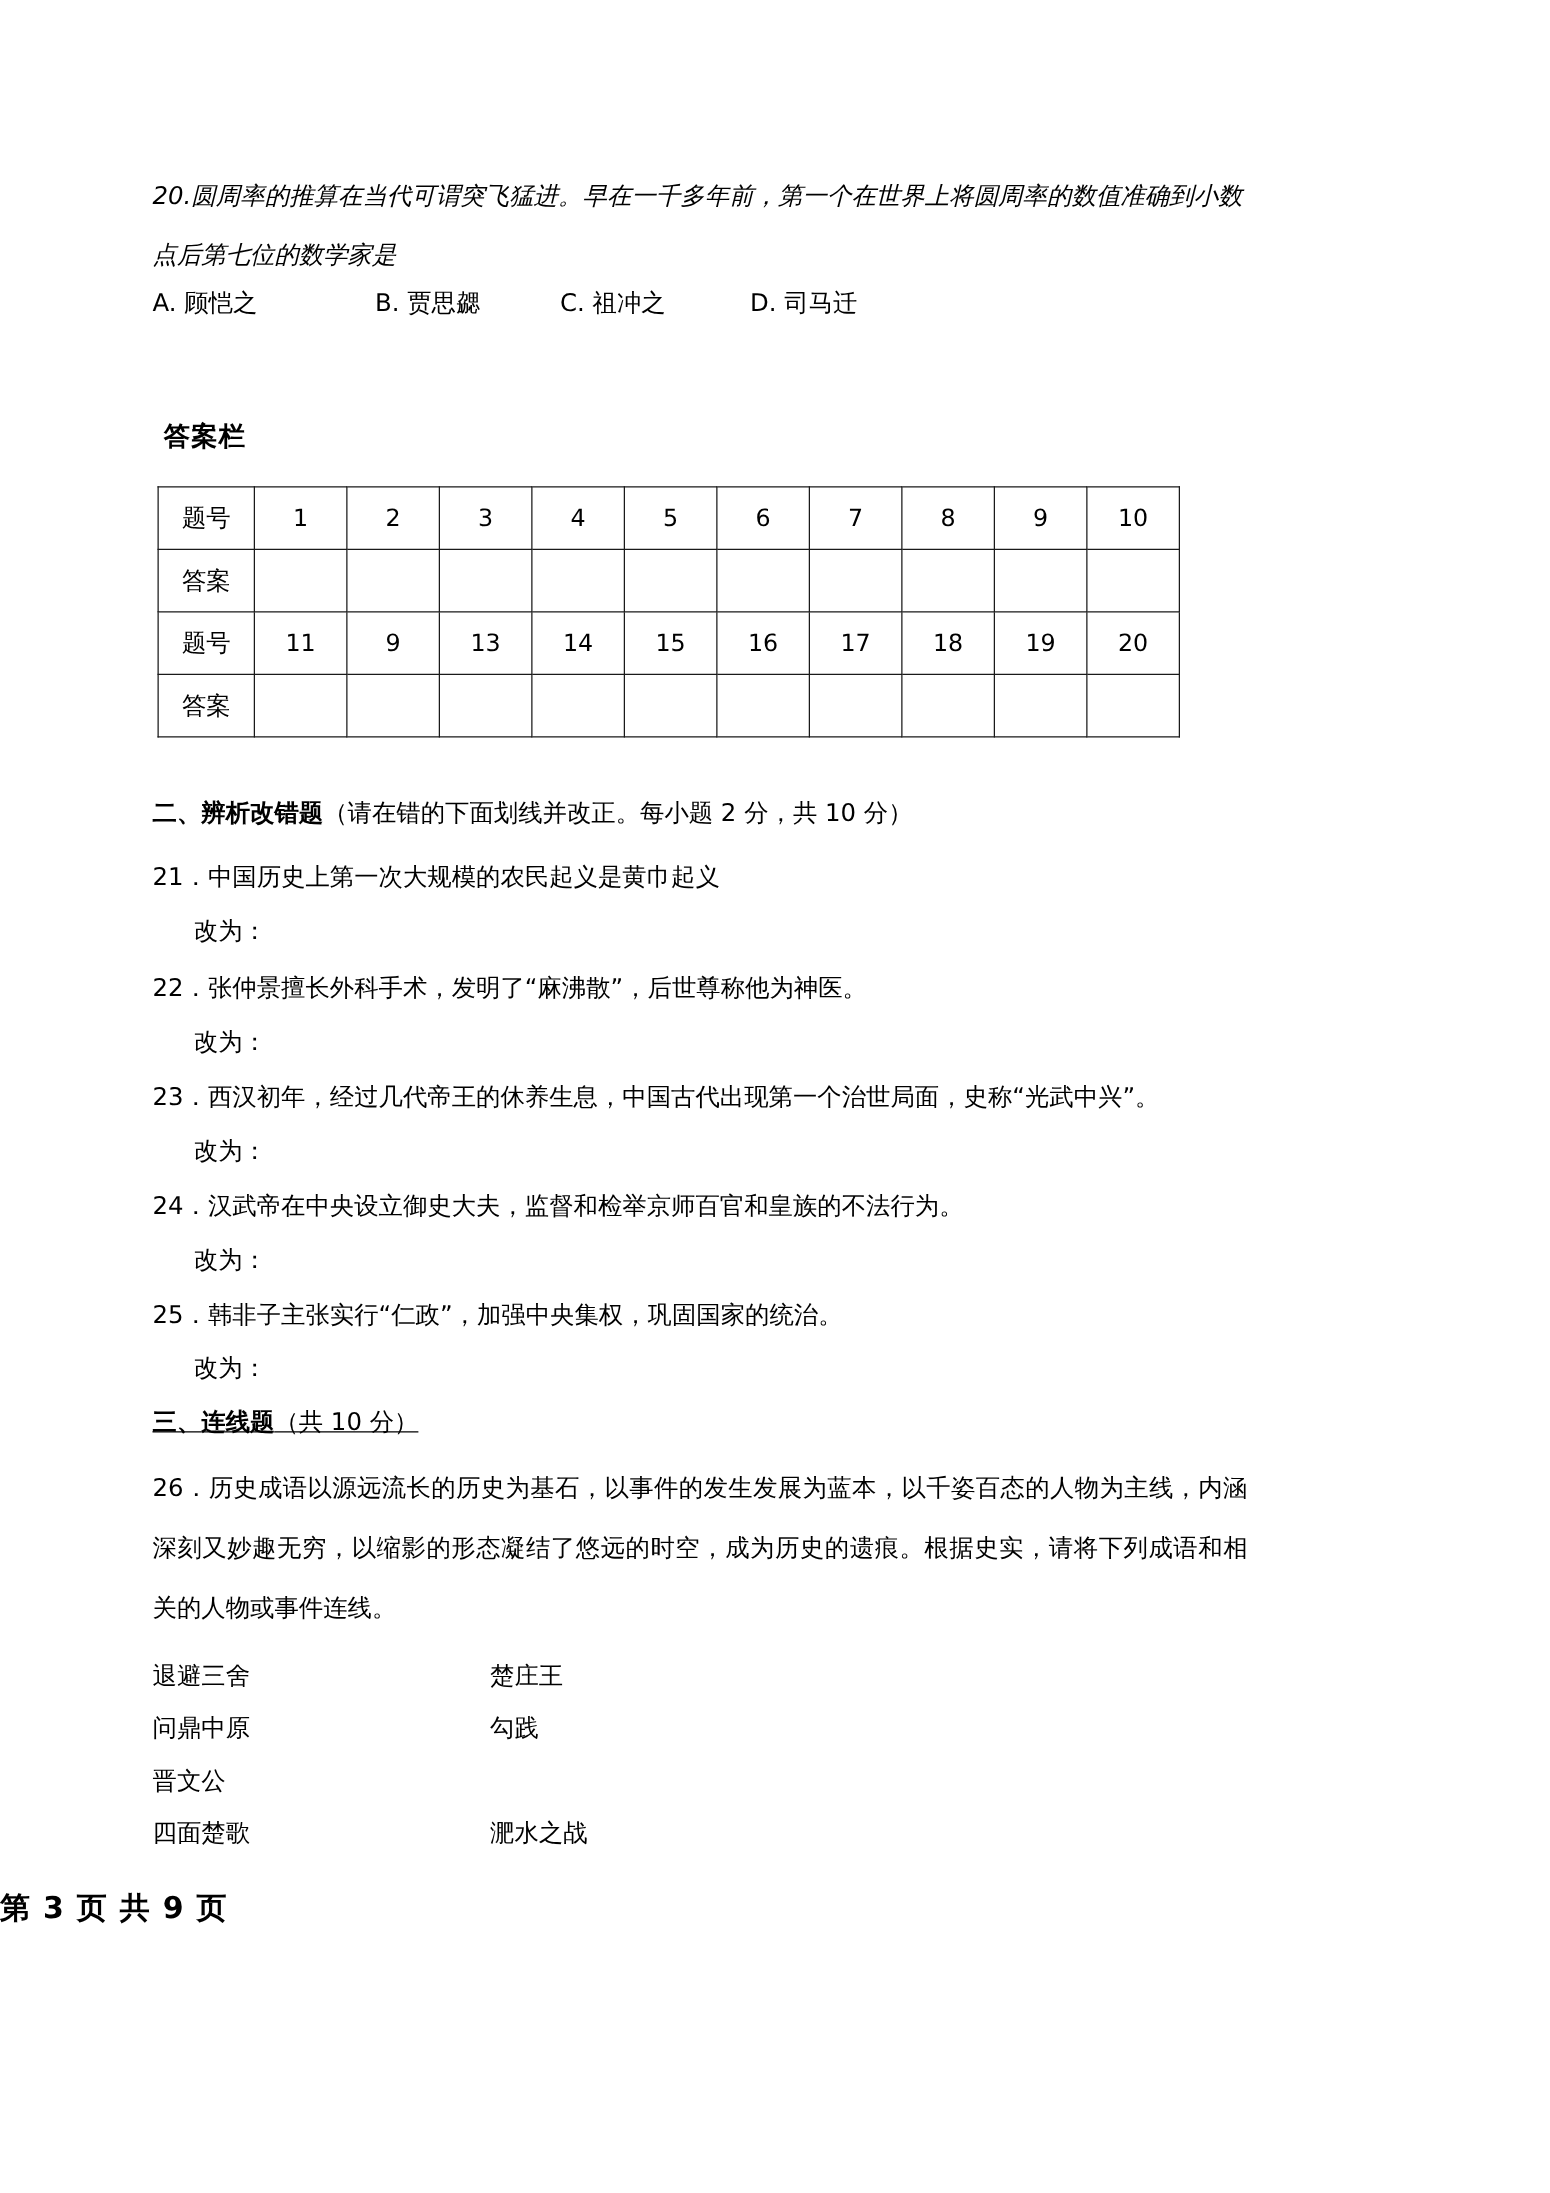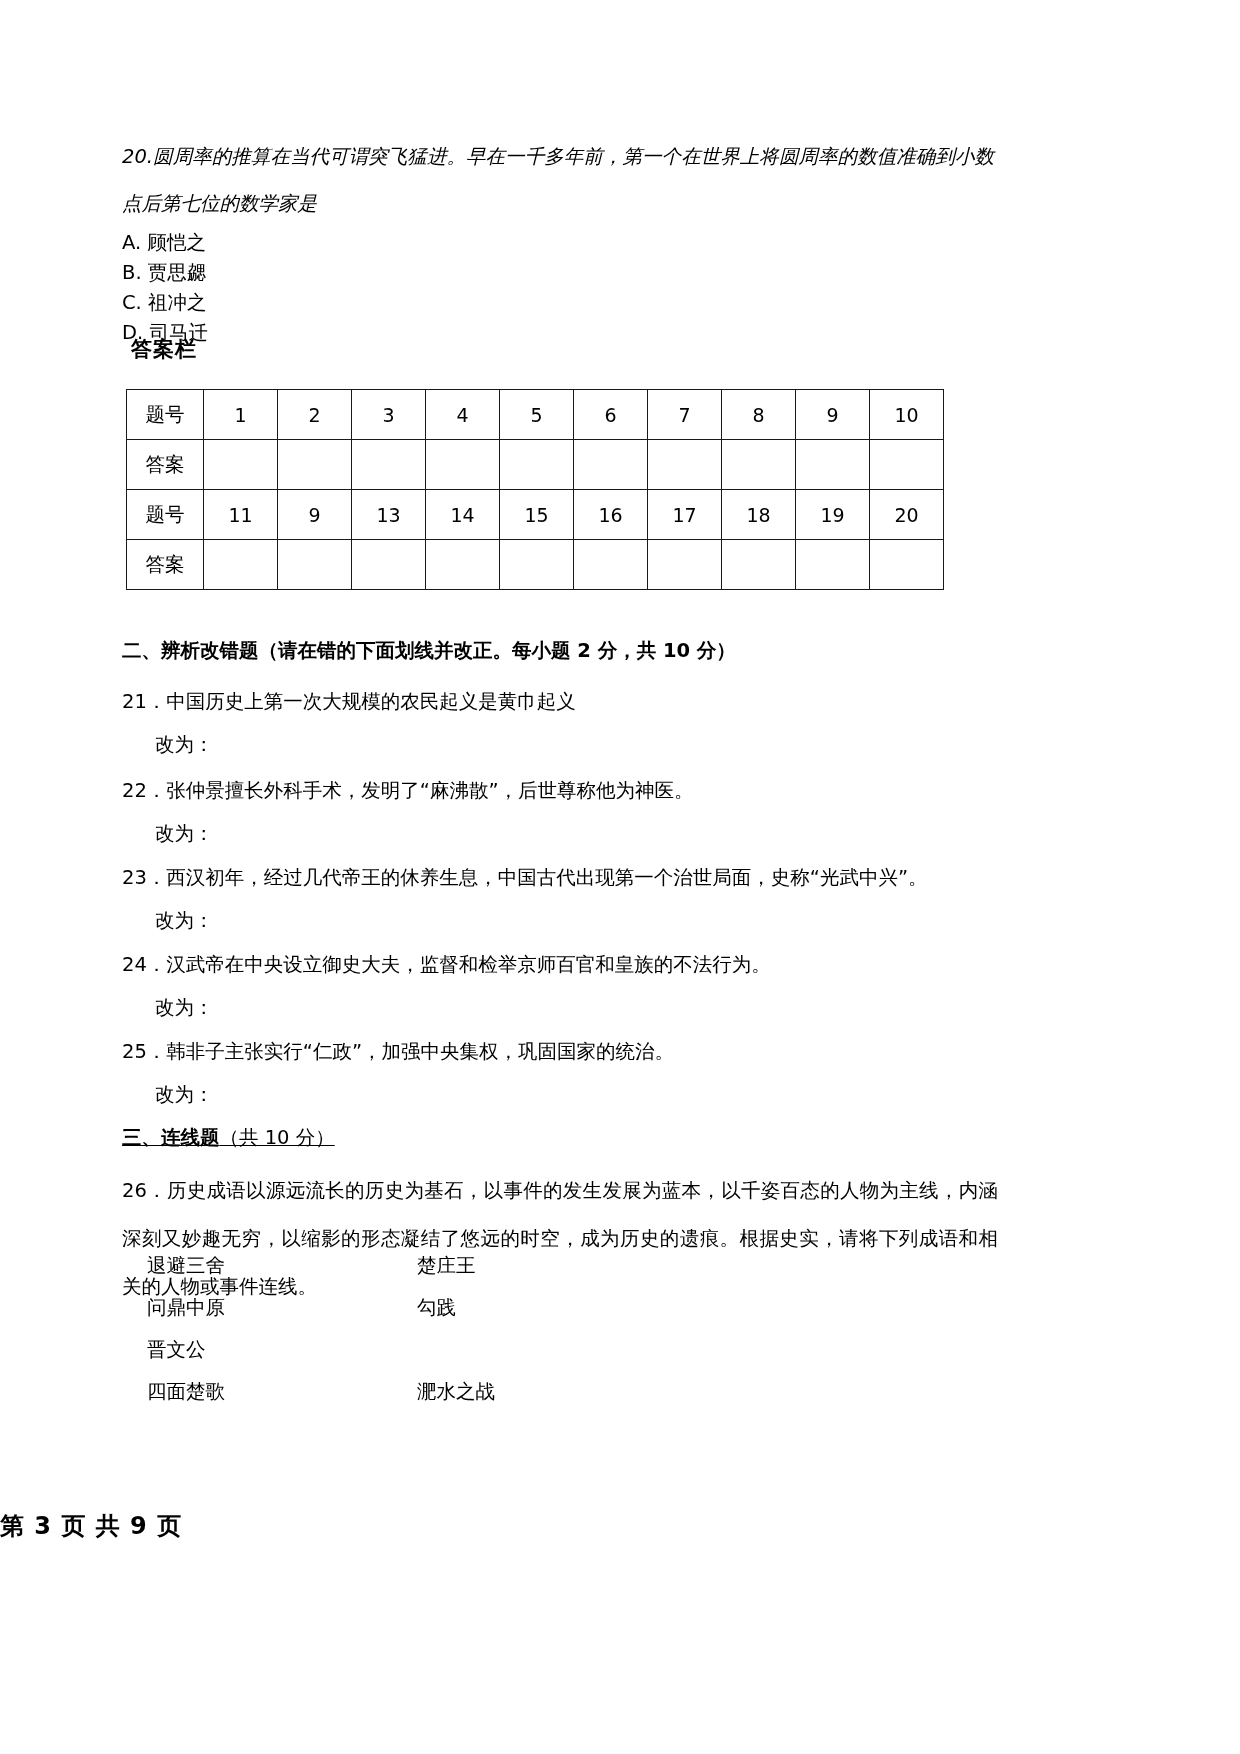--- a/index.html
+++ b/index.html
@@ -20,21 +20,20 @@
     padding: 0;
   }
 
   
   #q20-block { position: absolute; left: 122px; top: 133px; width: 872px; }
   #q20-stem { font-size: 19.5px; line-height: 47px; text-align: justify; font-style: italic; }
   #q20-options {
     position: absolute; left: 122px; top: 228px;
     width: 700px; font-size: 19.5px; line-height: 30px;
     display: flex;
-    flex-direction: column;
   }
   #q20-options .opt { white-space: nowrap; }
   #q20-options .opt.o1 { width: 178px; }
   #q20-options .opt.o2 { width: 148px; }
   #q20-options .opt.o3 { width: 152px; }
   #q20-options .opt.o4 { width: auto; }
 
   
   #answer-col-title {
     position: absolute; left: 131px; top: 335px;
@@ -59,21 +58,21 @@
   #answer-table td.label { width: 77px; font-size: 19.5px; }
   #answer-table td.cell { width: 74px; }
 
   
   #sec2-heading {
     position: absolute; left: 122px; top: 637px;
     font-size: 19.5px; white-space: nowrap;
   }
   #sec2-heading .sec-label { font-weight: bold; }
   #sec2-heading .sec-title { font-weight: bold; text-decoration: none; }
-  #sec2-heading .sec-note { font-weight: bold; }
+  #sec2-heading .sec-note { font-weight: normal; }
 
   
   .tf-item { position: absolute; left: 122px; width: 880px; font-size: 19.5px; line-height: 28px; }
   .tf-fix { position: absolute; left: 155px; font-size: 19.5px; line-height: 28px; }
 
   #tf-21      { top: 688px; }
   #tf-21-fix  { top: 731px; }
   #tf-22      { top: 777px; }
   #tf-22-fix  { top: 820px; }
   #tf-23      { top: 864px; }
@@ -92,21 +91,21 @@
   #sec3-heading .sec-title { font-weight: bold; }
   #sec3-heading .sec-note { font-weight: normal; }
 
   
   #q26-block {
     position: absolute; left: 122px; top: 1167px; width: 876px;
     font-size: 19.5px; line-height: 48px; text-align: justify;
   }
 
   
-  #match-lists { position: absolute; left: 122px; top: 1245px; width: 500px; margin-left: 25px; }
+  #match-lists { position: absolute; left: 122px; top: 1320px; width: 500px; }
   .match-row { height: 42px; font-size: 19.5px; line-height: 42px; display: flex; }
   .match-left  { width: 270px; }
   .match-right { width: 200px; }
 
   
   #page-footer {
     position: absolute; left: 0; top: 1510px; width: 1192px;
     text-align: left; font-size: 24px; font-weight: bold;
     letter-spacing: 1px;
   }

